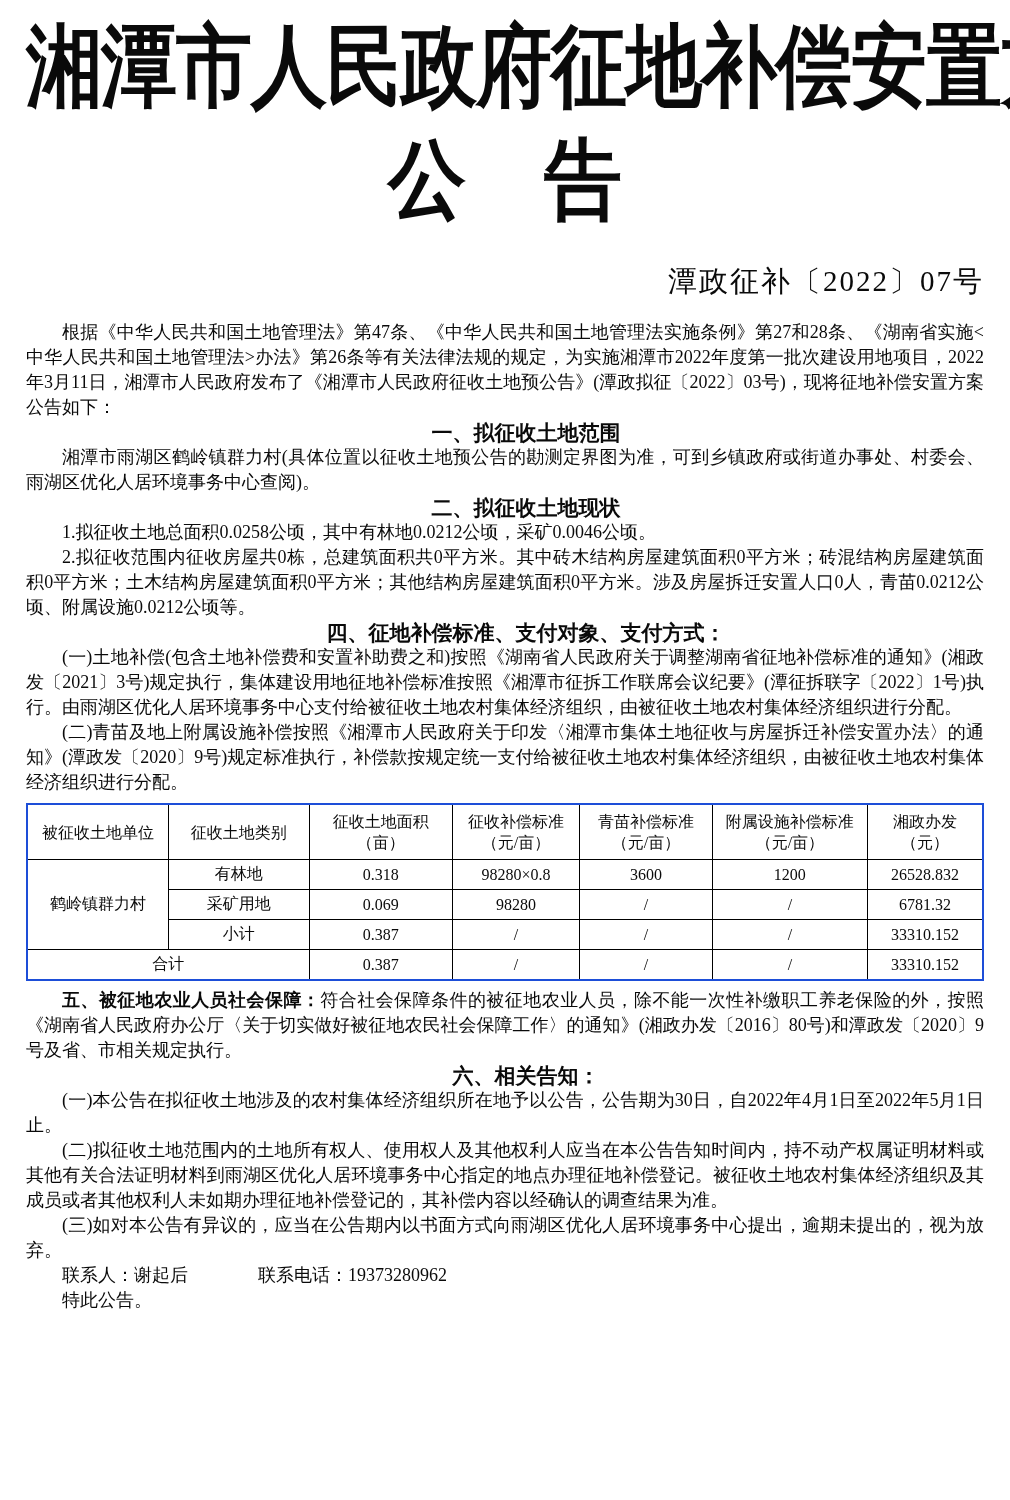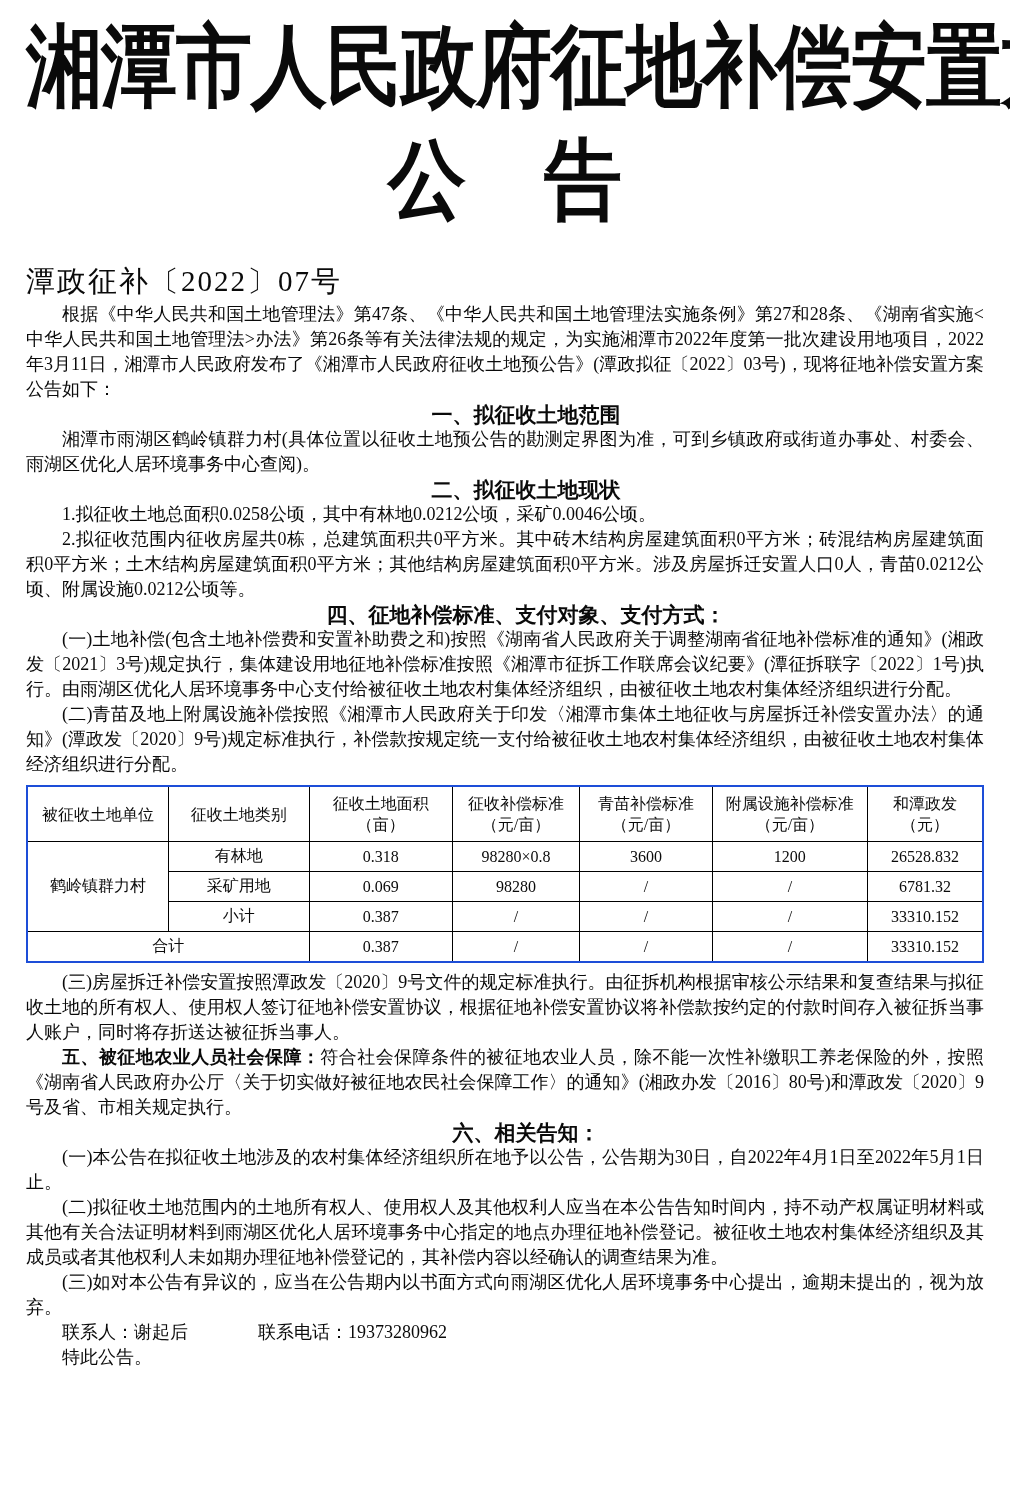--- a/index.html
+++ b/index.html
@@ -27,24 +27,25 @@
   .t2 {
     font-size: 78px;
     font-weight: bold;
     text-align: center;
     white-space: nowrap;
     transform: scaleY(1.10);
     transform-origin: 50% 15%;
     margin-top: 6px;
   }
   .docnum {
-    text-align: left;
+    text-align: right;
     font-size: 29px;
     letter-spacing: 2px;
     margin-top: 32px;
+    margin-bottom: 18px;
   }
   p { margin: 0; text-align: center; }
   .para {
     font-size: 18px;
     line-height: 25px;
     text-align: justify;
     text-indent: 2em;
   }
   .h {
     font-size: 21px;
@@ -129,21 +130,21 @@
           </td>
         <td>
             <div>青苗补偿标准</div>
             <div>（元/亩）</div>
           </td>
         <td>
             <div>附属设施补偿标准</div>
             <div>（元/亩）</div>
           </td>
         <td>
-            <div>和潭政发</div>
+            <div>湘政办发</div>
             <div>（元）</div>
           </td>
       </tr>
       <tr class="drow">
         <td rowspan="3">鹤岭镇群力村</td>
         <td>有林地</td>
         <td>0.318</td>
         <td>98280×0.8</td>
         <td>3600</td>
         <td>1200</td>
@@ -169,21 +170,20 @@
         <td colspan="2">合计</td>
         <td>0.387</td>
         <td>/</td>
         <td>/</td>
         <td>/</td>
         <td>33310.152</td>
       </tr>
     </tbody>
   </table>
 
-  <p class="para">(三)房屋拆迁补偿安置按照潭政发〔2020〕9号文件的规定标准执行。由征拆机构根据审核公示结果和复查结果与拟征收土地的所有权人、使用权人签订征地补偿安置协议，根据征地补偿安置协议将补偿款按约定的付款时间存入被征拆当事人账户，同时将存折送达被征拆当事人。</p>
 
   <p class="para"><span class="ih">五、被征地农业人员社会保障：</span><span>符合社会保障条件的被征地农业人员，除不能一次性补缴职工养老保险的外，按照《湖南省人民政府办公厅〈关于切实做好被征地农民社会保障工作〉的通知》(湘政办发〔2016〕80号)和潭政发〔2020〕9号及省、市相关规定执行。</span></p>
 
   <p class="h">六、相关告知：</p>
   <p class="para">(一)本公告在拟征收土地涉及的农村集体经济组织所在地予以公告，公告期为30日，自2022年4月1日至2022年5月1日止。</p>
   <p class="para">(二)拟征收土地范围内的土地所有权人、使用权人及其他权利人应当在本公告告知时间内，持不动产权属证明材料或其他有关合法证明材料到雨湖区优化人居环境事务中心指定的地点办理征地补偿登记。被征收土地农村集体经济组织及其成员或者其他权利人未如期办理征地补偿登记的，其补偿内容以经确认的调查结果为准。</p>
   <p class="para">(三)如对本公告有异议的，应当在公告期内以书面方式向雨湖区优化人居环境事务中心提出，逾期未提出的，视为放弃。</p>
 
   <p class="para contact"><span>联系人：谢起后</span><span class="phone">联系电话：19373280962</span></p>
   <p class="para">特此公告。</p>

